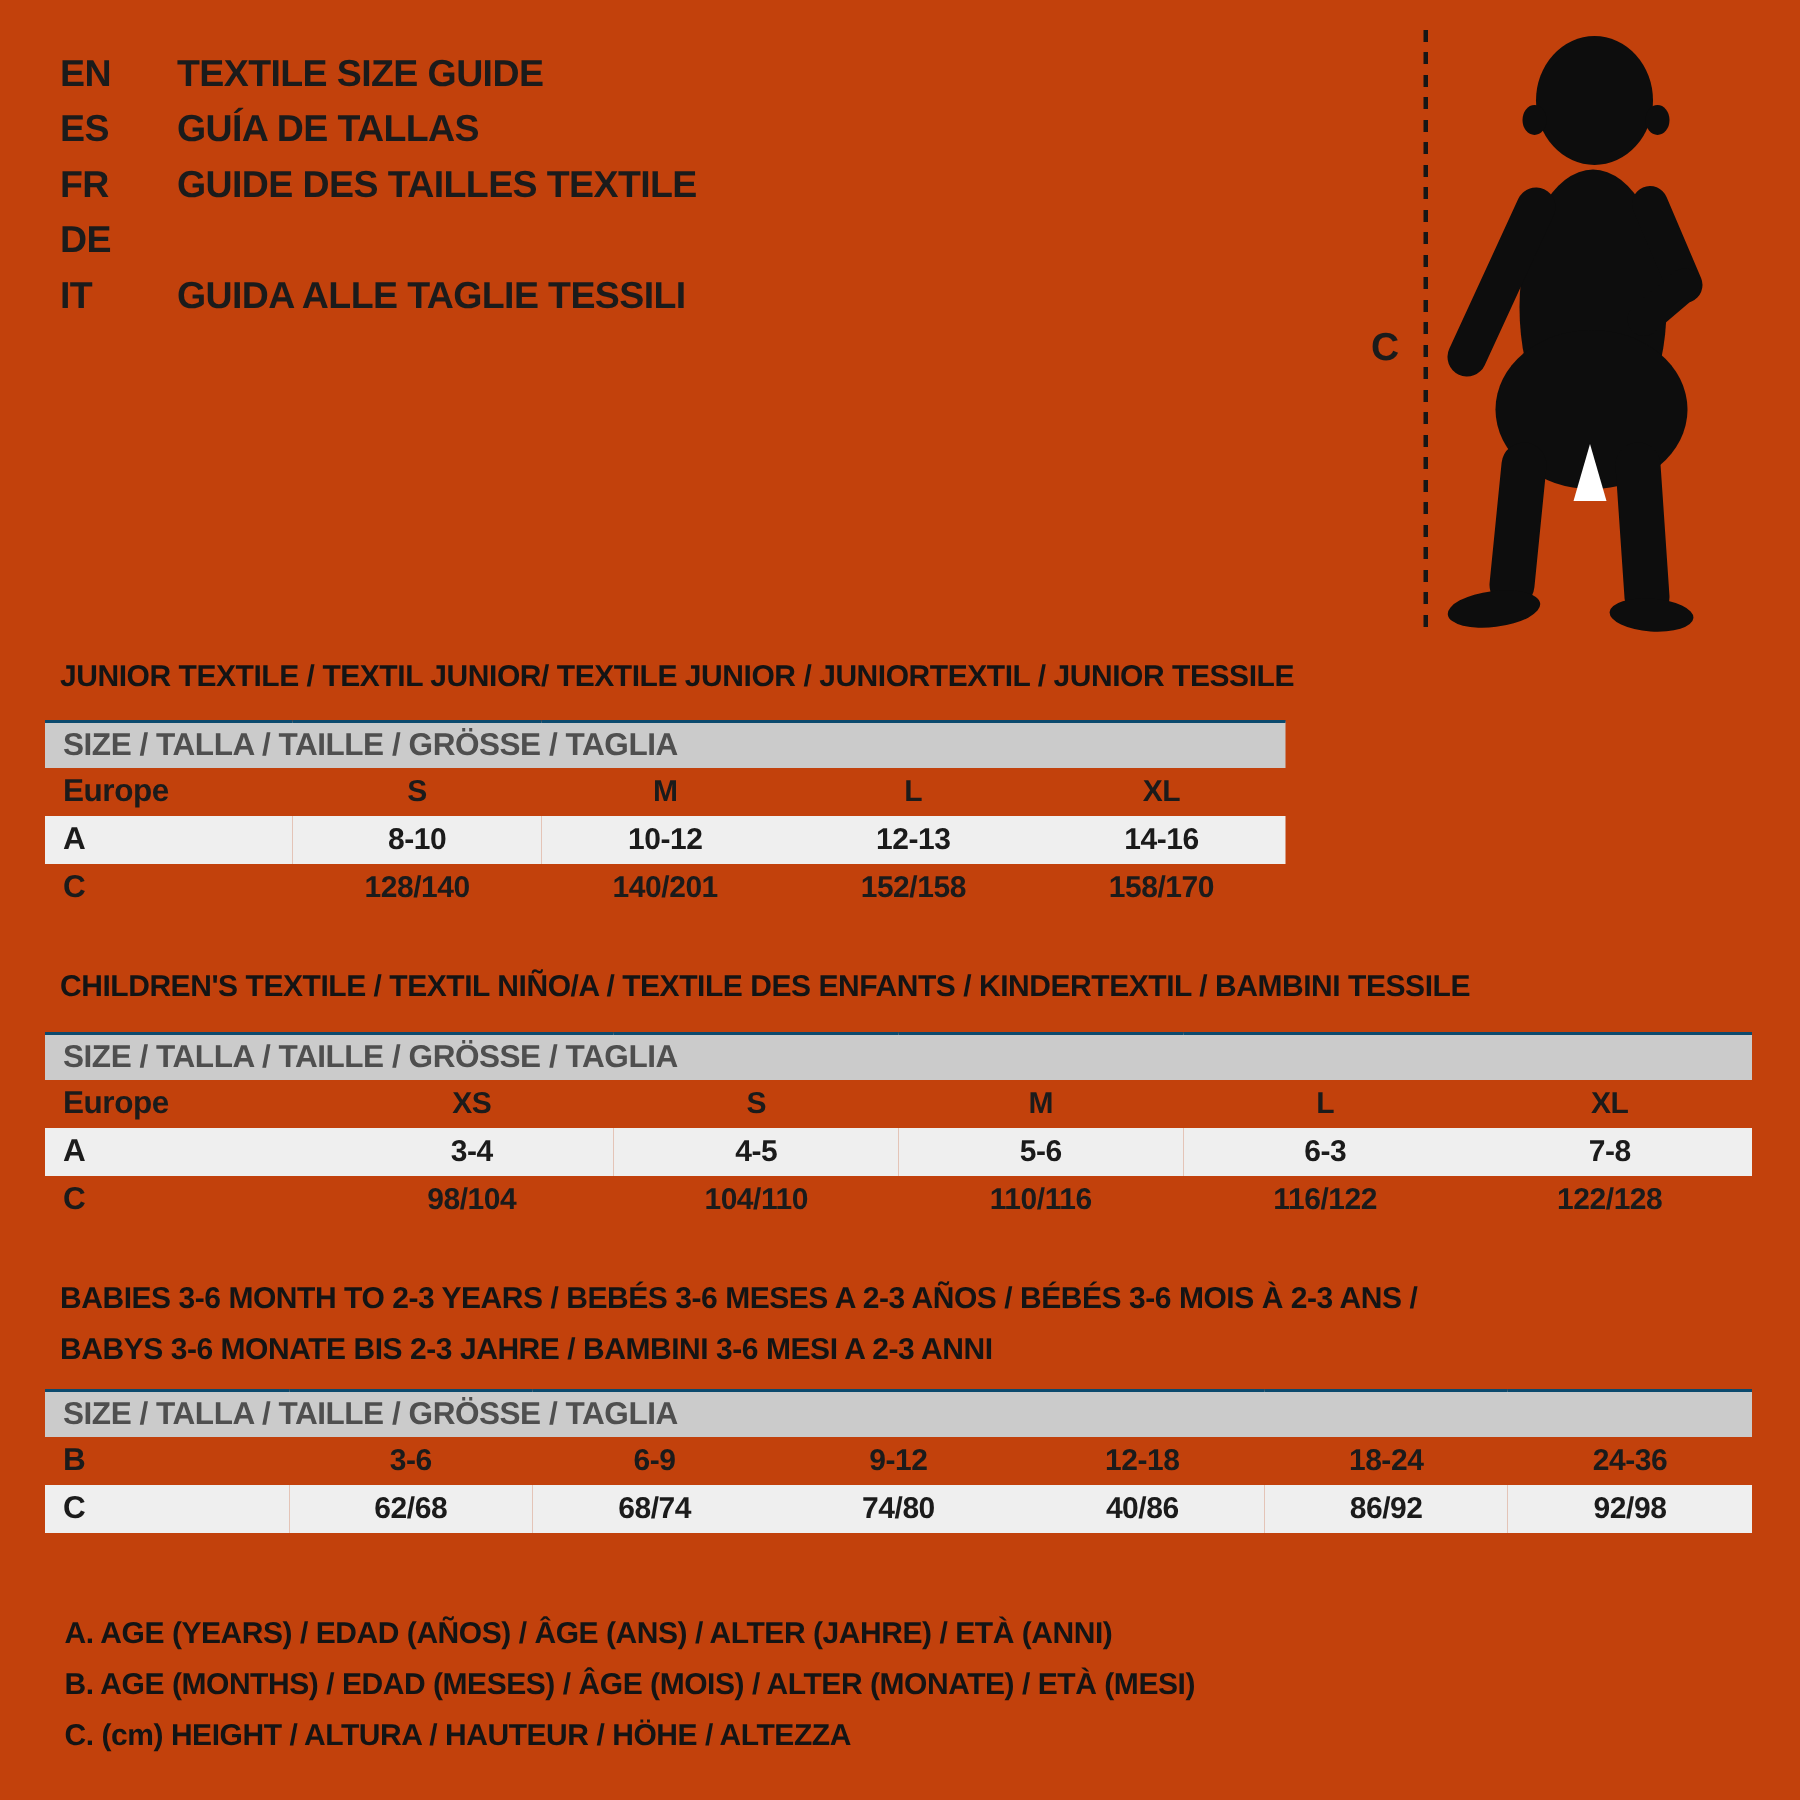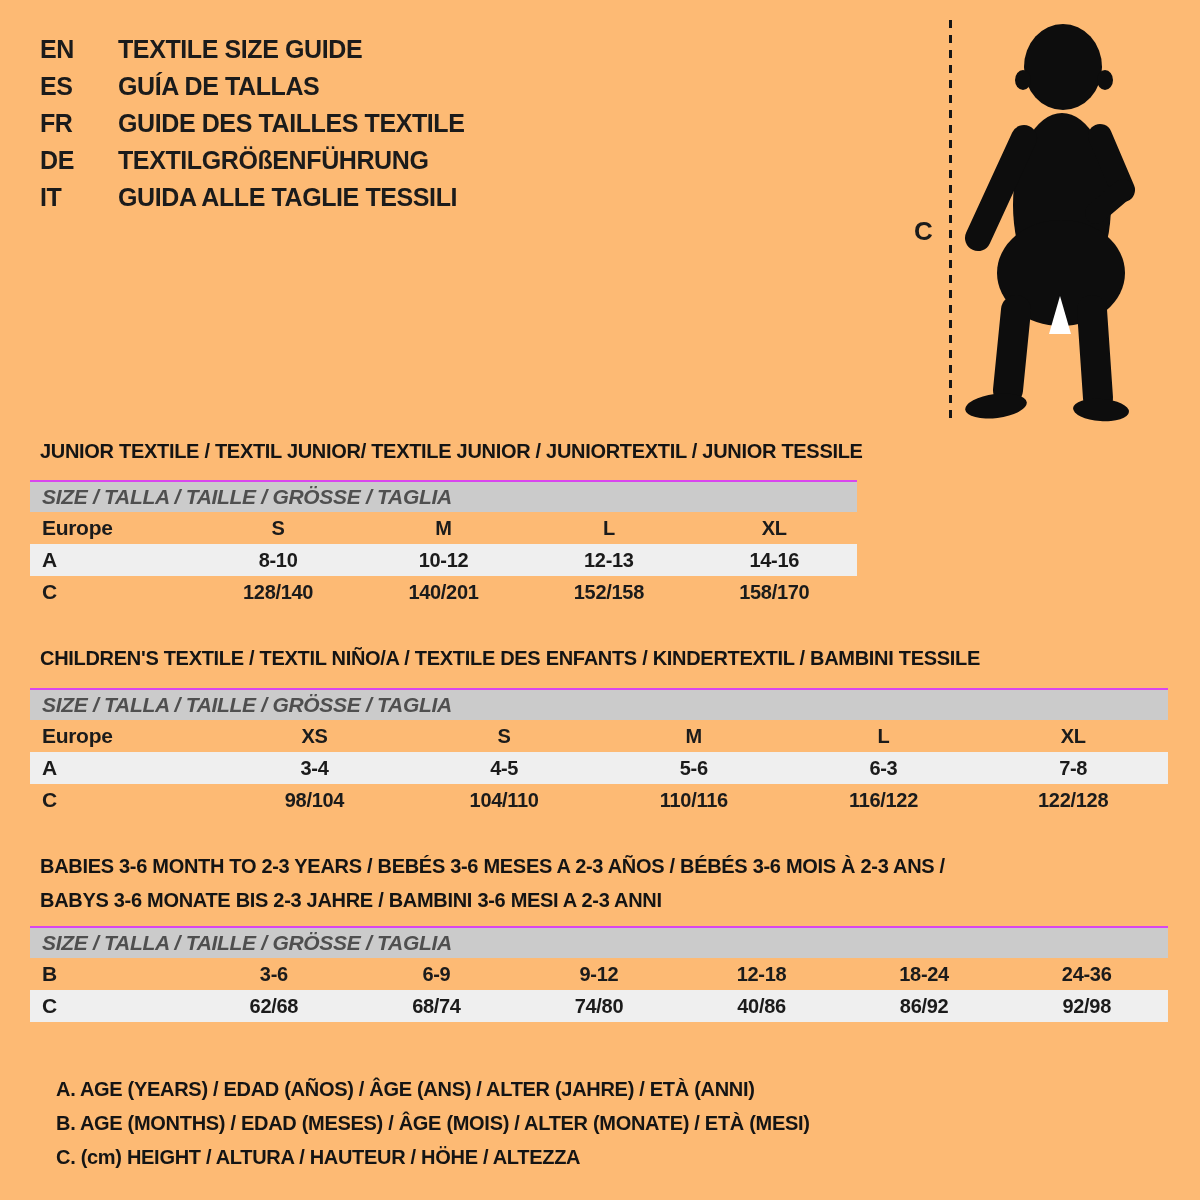--- a/index.html
+++ b/index.html
@@ -7,21 +7,21 @@
   body {
     font-family: "Liberation Sans", "DejaVu Sans", sans-serif;
     font-stretch: condensed;
     color: #1b1b1b;
     -webkit-font-smoothing: antialiased;
   }
   .page {
     position: relative;
     width: 1200px;
     height: 1200px;
-    background: #fdba74;
+    background: #c2410c;
     overflow: hidden;
   }
 
   
   .lang-block {
     position: absolute;
     left: 40px; top: 31px;
   }
   .lang-row {
     display: flex;
@@ -74,29 +74,28 @@
     left: 30px;
     border-collapse: collapse;
     table-layout: fixed;
   }
   #table-junior   { top: 480px; width: 827px;  }
   #table-children { top: 688px; width: 1138px; }
   #table-babies   { top: 926px; width: 1138px; }
 
   .size-table th {
     background: #cbcbcb;
-    border-top: 2px solid #d946ef;
+    border-top: 2px solid #0c4a6e;
     color: #4f4f4f;
     font-size: 21px;
     font-weight: bold;
     letter-spacing: -0.3px;
     text-align: left;
     height: 31px;
     padding: 0 0 0 12px;
-    font-style: italic;
   }
   .size-table td {
     height: 32px;
     font-size: 20px;
     font-weight: bold;
     letter-spacing: -0.3px;
     text-align: center;
     color: #1b1b1b;
     vertical-align: middle;
   }
@@ -104,21 +103,21 @@
     width: 110px;
     text-align: left;
     padding-left: 12px;
     font-size: 21px;
   }
   .size-table tr.shade td { background: #efefef; }
 
   
   .legend {
     position: absolute;
-    left: 56px; top: 1072px;
+    left: 43px; top: 1072px;
   }
   .legend-line {
     font-size: 20px;
     font-weight: bold;
     letter-spacing: -0.3px;
     line-height: 34px;
     white-space: nowrap;
     color: #141414;
   }
 </style>
@@ -135,21 +134,20 @@
       <div class="lang-row">
         <span class="lang-code">ES</span>
         <span class="lang-title">GUÍA DE TALLAS</span>
       </div>
       <div class="lang-row">
         <span class="lang-code">FR</span>
         <span class="lang-title">GUIDE DES TAILLES TEXTILE</span>
       </div>
       <div class="lang-row">
         <span class="lang-code">DE</span>
-        <span class="lang-title">TEXTILGRÖßENFÜHRUNG</span>
       </div>
       <div class="lang-row">
         <span class="lang-code">IT</span>
         <span class="lang-title">GUIDA ALLE TAGLIE TESSILI</span>
       </div>
     </div>
 
   <div class="measure-line"></div>
   <div class="measure-label">C</div>
 

